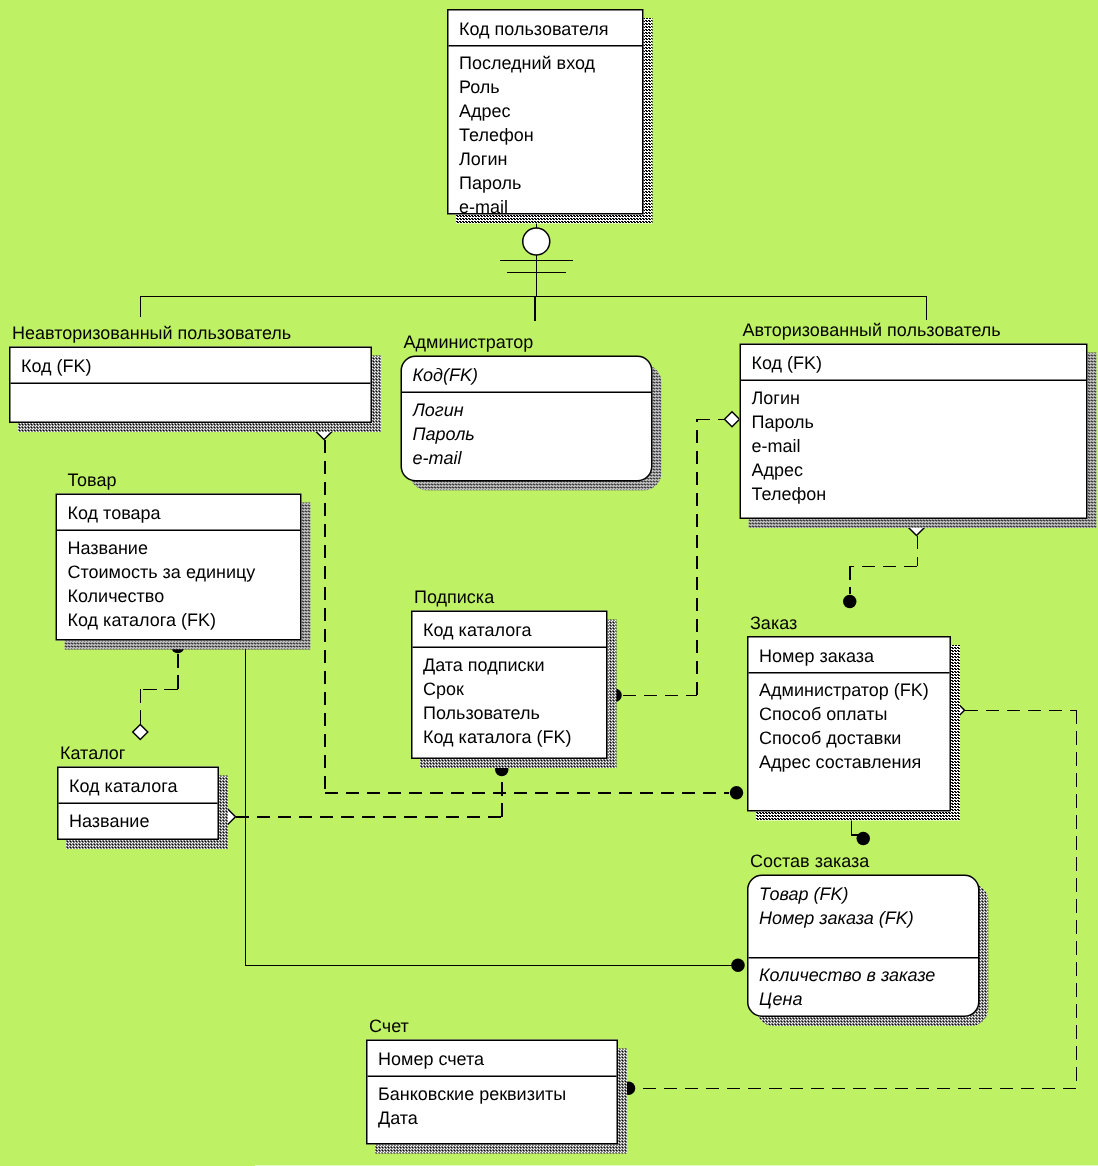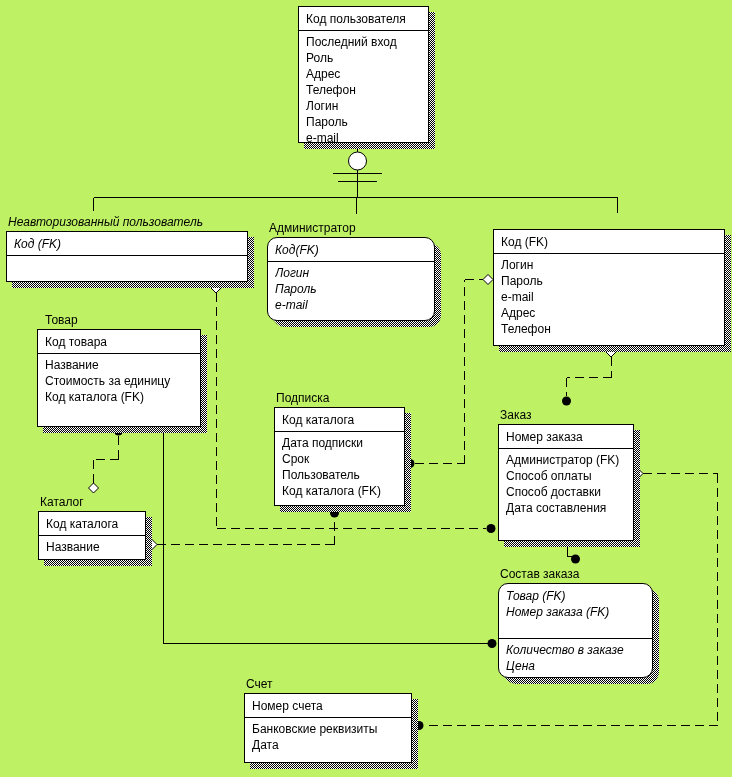--- a/index.html
+++ b/index.html
@@ -94,21 +94,21 @@
         <div class="attr">Роль</div>
         <div class="attr">Адрес</div>
         <div class="attr">Телефон</div>
         <div class="attr">Логин</div>
         <div class="attr">Пароль</div>
         <div class="attr">e-mail</div>
       </div>
     </div>
   </div>
 
-  <div class="entity" style="left:6px;top:231px;width:242px;height:51px;font-style:italic;">
+  <div class="entity" style="left:6px;top:231px;width:242px;height:51px;">
     <div class="entity-label">Неавторизованный пользователь</div>
     <div class="box">
       <div class="hdr">
           <div class="attr">Код (FK)</div>
         </div>
       <div class="attrs"></div>
     </div>
   </div>
 
   <div class="entity rounded" style="left:267px;top:237px;width:168px;height:84px;">
@@ -119,20 +119,21 @@
         </div>
       <div class="attrs">
         <div class="attr">Логин</div>
         <div class="attr">Пароль</div>
         <div class="attr">e-mail</div>
       </div>
     </div>
   </div>
 
   <div class="entity" style="left:493px;top:229px;width:232px;height:117px;">
+    <div class="entity-label">Авторизованный пользователь</div>
     <div class="box">
       <div class="hdr">
           <div class="attr">Код (FK)</div>
         </div>
       <div class="attrs">
         <div class="attr">Логин</div>
         <div class="attr">Пароль</div>
         <div class="attr">e-mail</div>
         <div class="attr">Адрес</div>
         <div class="attr">Телефон</div>
@@ -142,20 +143,21 @@
 
   <div class="entity" style="left:37px;top:329px;width:164px;height:98px;">
     <div class="entity-label" style="left:8px;">Товар</div>
     <div class="box">
       <div class="hdr">
           <div class="attr">Код товара</div>
         </div>
       <div class="attrs">
         <div class="attr">Название</div>
         <div class="attr">Стоимость за единицу</div>
+        <div class="attr">Количество</div>
         <div class="attr">Код каталога (FK)</div>
       </div>
     </div>
   </div>
 
   <div class="entity" style="left:274px;top:407px;width:131px;height:99px;">
     <div class="entity-label">Подписка</div>
     <div class="box">
       <div class="hdr">
           <div class="attr">Код каталога</div>
@@ -184,21 +186,21 @@
   <div class="entity" style="left:498px;top:424px;width:136px;height:117px;">
     <div class="entity-label">Заказ</div>
     <div class="box">
       <div class="hdr">
           <div class="attr">Номер заказа</div>
         </div>
       <div class="attrs">
         <div class="attr">Администратор (FK)</div>
         <div class="attr">Способ оплаты</div>
         <div class="attr">Способ доставки</div>
-        <div class="attr">Дата составления</div>
+        <div class="attr">Адрес составления</div>
       </div>
     </div>
   </div>
 
   <div class="entity" style="left:244px;top:693px;width:168px;height:70px;">
     <div class="entity-label">Счет</div>
     <div class="box">
       <div class="hdr">
           <div class="attr">Номер счета</div>
         </div>

